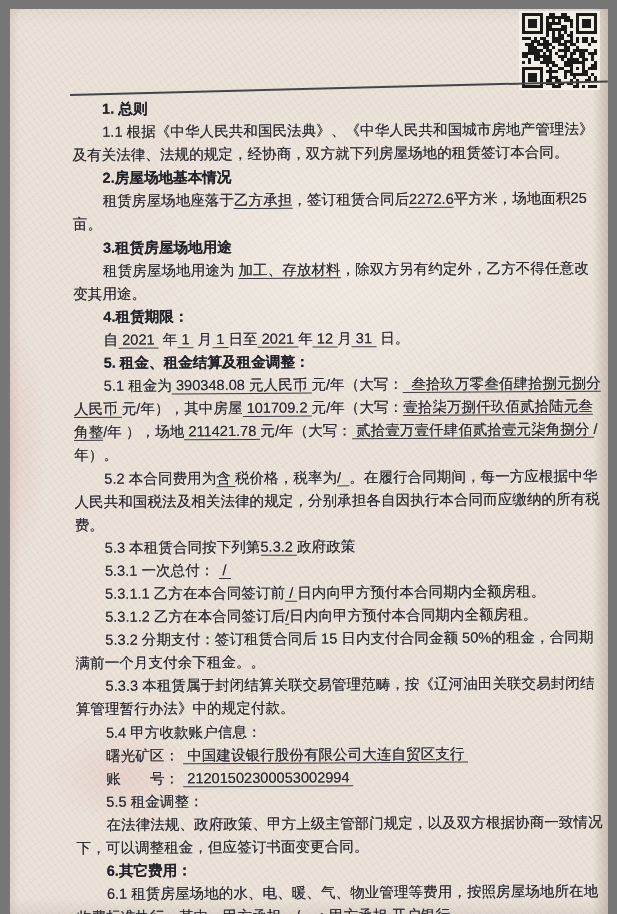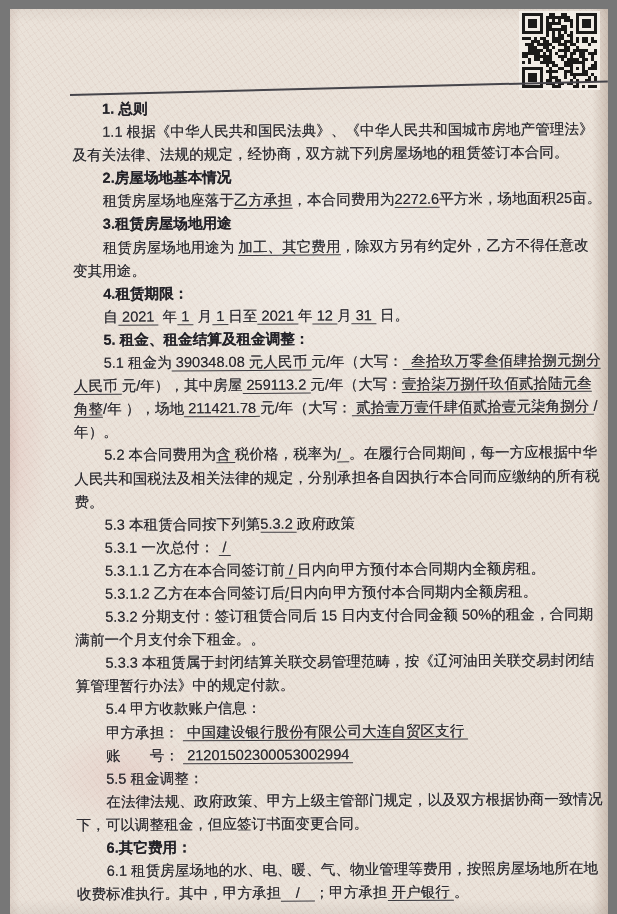--- a/index.html
+++ b/index.html
@@ -397,35 +397,35 @@
       <rect x="63" y="74" width="3" height="3" fill="#1c1b1a"></rect>
       <rect x="69" y="74" width="3" height="3" fill="#1c1b1a"></rect>
       <rect x="72" y="74" width="3" height="3" fill="#1c1b1a"></rect>
       <rect x="75" y="74" width="3" height="3" fill="#1c1b1a"></rect>
     </svg>
   <div class="rule"></div>
   <div class="content" id="contract-body">
       <p class="para heading"><span>1. 总则</span></p>
       <p class="para body"><span>1.1 根据《中华人民共和国民法典》、《中华人民共和国城市房地产管理法》及有关法律、法规的规定，经协商，双方就下列房屋场地的租赁签订本合同。</span></p>
       <p class="para heading"><span>2.房屋场地基本情况</span></p>
-      <p class="para body"><span>租赁房屋场地座落于</span><span class="u">乙方承担</span><span>，本合同费用为</span><span class="u">2272.6</span><span>平方米，场地面积25亩。</span></p>
+      <p class="para body"><span>租赁房屋场地座落于</span><span class="u">乙方承担</span><span>，签订租赁合同后</span><span class="u">2272.6</span><span>平方米，场地面积25亩。</span></p>
       <p class="para heading"><span>3.租赁房屋场地用途</span></p>
-      <p class="para body"><span>租赁房屋场地用途为 </span><span class="u">加工、其它费用</span><span>，除双方另有约定外，乙方不得任意改变其用途。</span></p>
+      <p class="para body"><span>租赁房屋场地用途为 </span><span class="u">加工、存放材料</span><span>，除双方另有约定外，乙方不得任意改变其用途。</span></p>
       <p class="para heading"><span>4.租赁期限：</span></p>
       <p class="para body"><span>自</span><span class="u"> 2021 </span><span> 年</span><span class="u"> 1 </span><span> 月</span><span class="u"> 1 </span><span>日至</span><span class="u"> 2021 </span><span>年</span><span class="u"> 12 </span><span>月</span><span class="u"> 31 </span><span> 日。</span></p>
       <p class="para heading"><span>5. 租金、租金结算及租金调整：</span></p>
-      <p class="para body"><span>5.1 租金为</span><span class="u"> 390348.08 元人民币 </span><span>元/年（大写：</span><span class="u">  叁拾玖万零叁佰肆拾捌元捌分人民币 </span><span>元/年），其中房屋</span><span class="u"> 259113.2 </span><span>元/年（大写：</span><span class="u">壹拾柒万捌仟玖佰贰拾陆元叁角整</span><span>/年 ），场地</span><span class="u"> 211421.78 </span><span>元/年（大写：</span><span class="u"> 贰拾壹万壹仟肆佰贰拾壹元柒角捌分 </span><span>/年）。</span></p>
+      <p class="para body"><span>5.1 租金为</span><span class="u"> 390348.08 元人民币 </span><span>元/年（大写：</span><span class="u">  叁拾玖万零叁佰肆拾捌元捌分人民币 </span><span>元/年），其中房屋</span><span class="u"> 101709.2 </span><span>元/年（大写：</span><span class="u">壹拾柒万捌仟玖佰贰拾陆元叁角整</span><span>/年 ），场地</span><span class="u"> 211421.78 </span><span>元/年（大写：</span><span class="u"> 贰拾壹万壹仟肆佰贰拾壹元柒角捌分 </span><span>/年）。</span></p>
       <p class="para body"><span>5.2 本合同费用为</span><span class="u">含 </span><span>税价格，税率为</span><span class="u">/  </span><span>。在履行合同期间，每一方应根据中华人民共和国税法及相关法律的规定，分别承担各自因执行本合同而应缴纳的所有税费。</span></p>
       <p class="para body"><span>5.3 本租赁合同按下列第</span><span class="u">5.3.2 </span><span>政府政策</span></p>
       <p class="para body"><span>5.3.1 一次总付： </span><span class="u"> / </span></p>
       <p class="para body"><span>5.3.1.1 乙方在本合同签订前</span><span class="u"> / </span><span>日内向甲方预付本合同期内全额房租。</span></p>
       <p class="para body"><span>5.3.1.2 乙方在本合同签订后</span><span class="u">/</span><span>日内向甲方预付本合同期内全额房租。</span></p>
       <p class="para body"><span>5.3.2 分期支付：签订租赁合同后 15 日内支付合同金额 50%的租金，合同期满前一个月支付余下租金。。</span></p>
       <p class="para body"><span>5.3.3 本租赁属于封闭结算关联交易管理范畴，按《辽河油田关联交易封闭结算管理暂行办法》中的规定付款。</span></p>
       <p class="para body"><span>5.4 甲方收款账户信息：</span></p>
-      <p class="para body"><span>甲方承担： </span><span class="u"> 中国建设银行股份有限公司大连自贸区支行 </span></p>
+      <p class="para body"><span>曙光矿区： </span><span class="u"> 中国建设银行股份有限公司大连自贸区支行 </span></p>
       <p class="para body"><span>账　　号： </span><span class="u"> 21201502300053002994 </span></p>
       <p class="para body"><span>5.5 租金调整：</span></p>
       <p class="para body"><span>在法律法规、政府政策、甲方上级主管部门规定，以及双方根据协商一致情况下，可以调整租金，但应签订书面变更合同。</span></p>
       <p class="para heading"><span>6.其它费用：</span></p>
       <p class="para body"><span>6.1 租赁房屋场地的水、电、暖、气、物业管理等费用，按照房屋场地所在地收费标准执行。其中，甲方承担</span><span class="u">　/　</span><span>；甲方承担</span><span class="u"> 开户银行 </span><span>。</span></p>
     </div>
 </div>
 
 </body></html>

